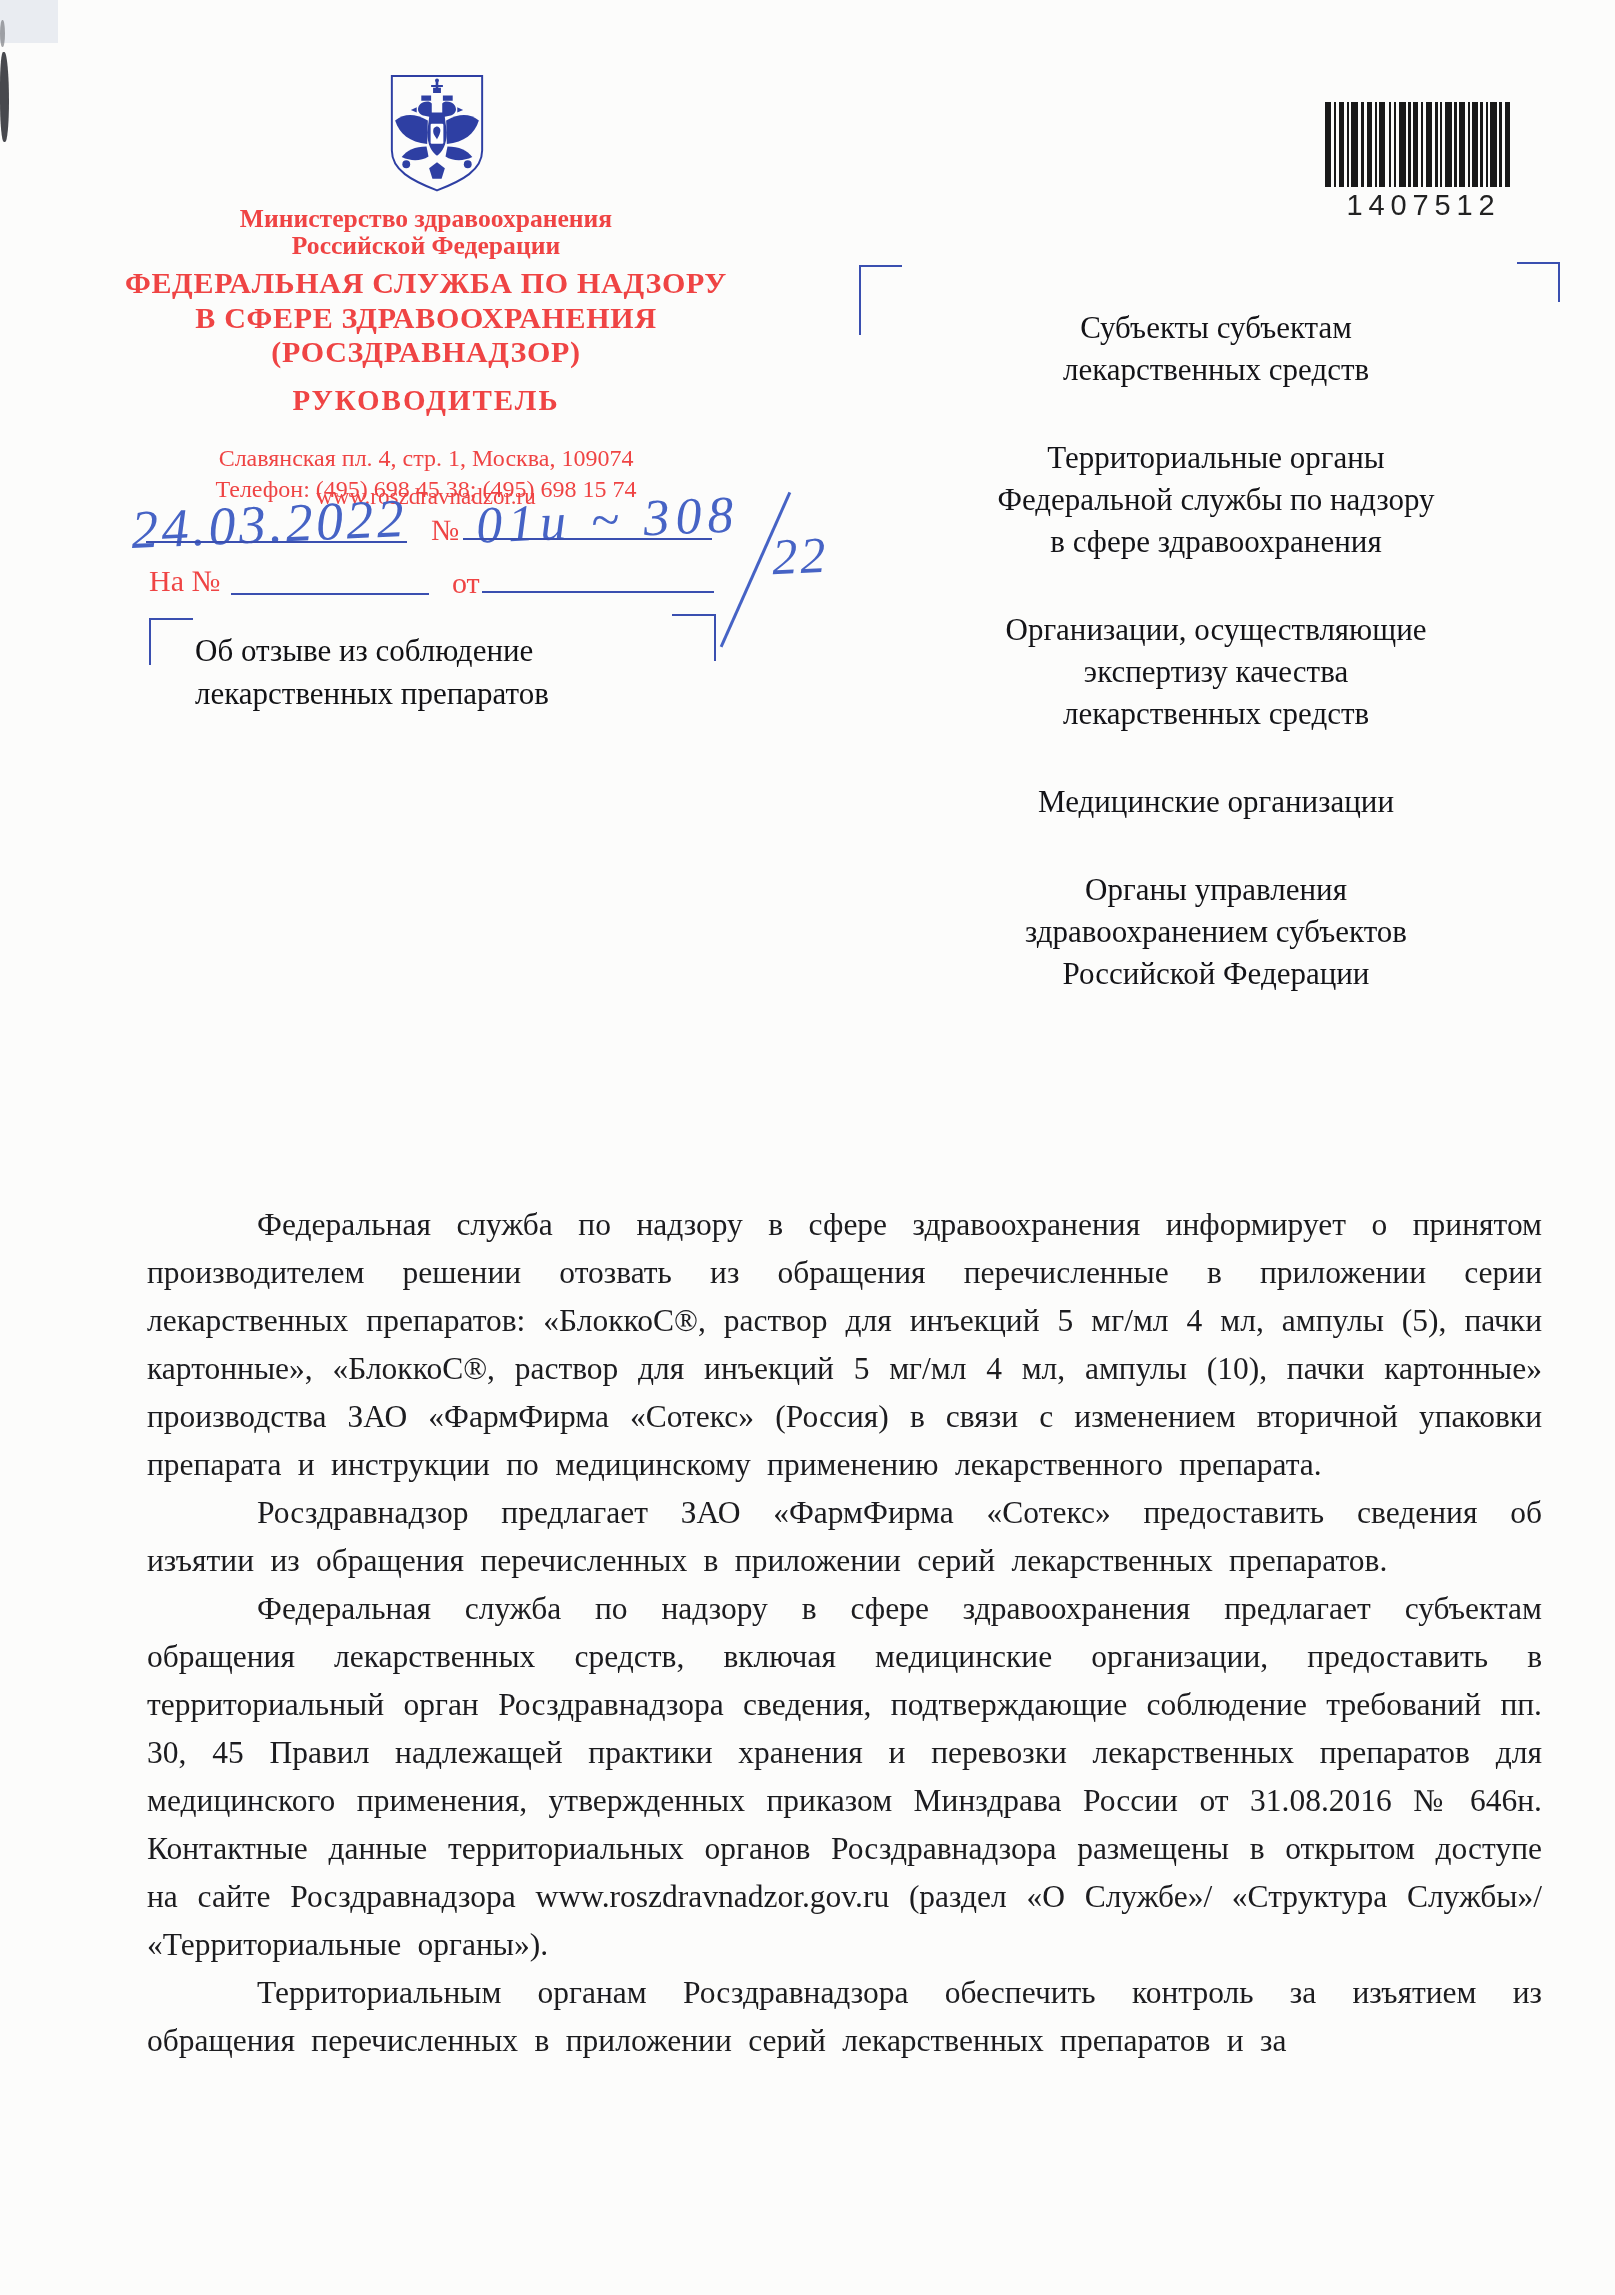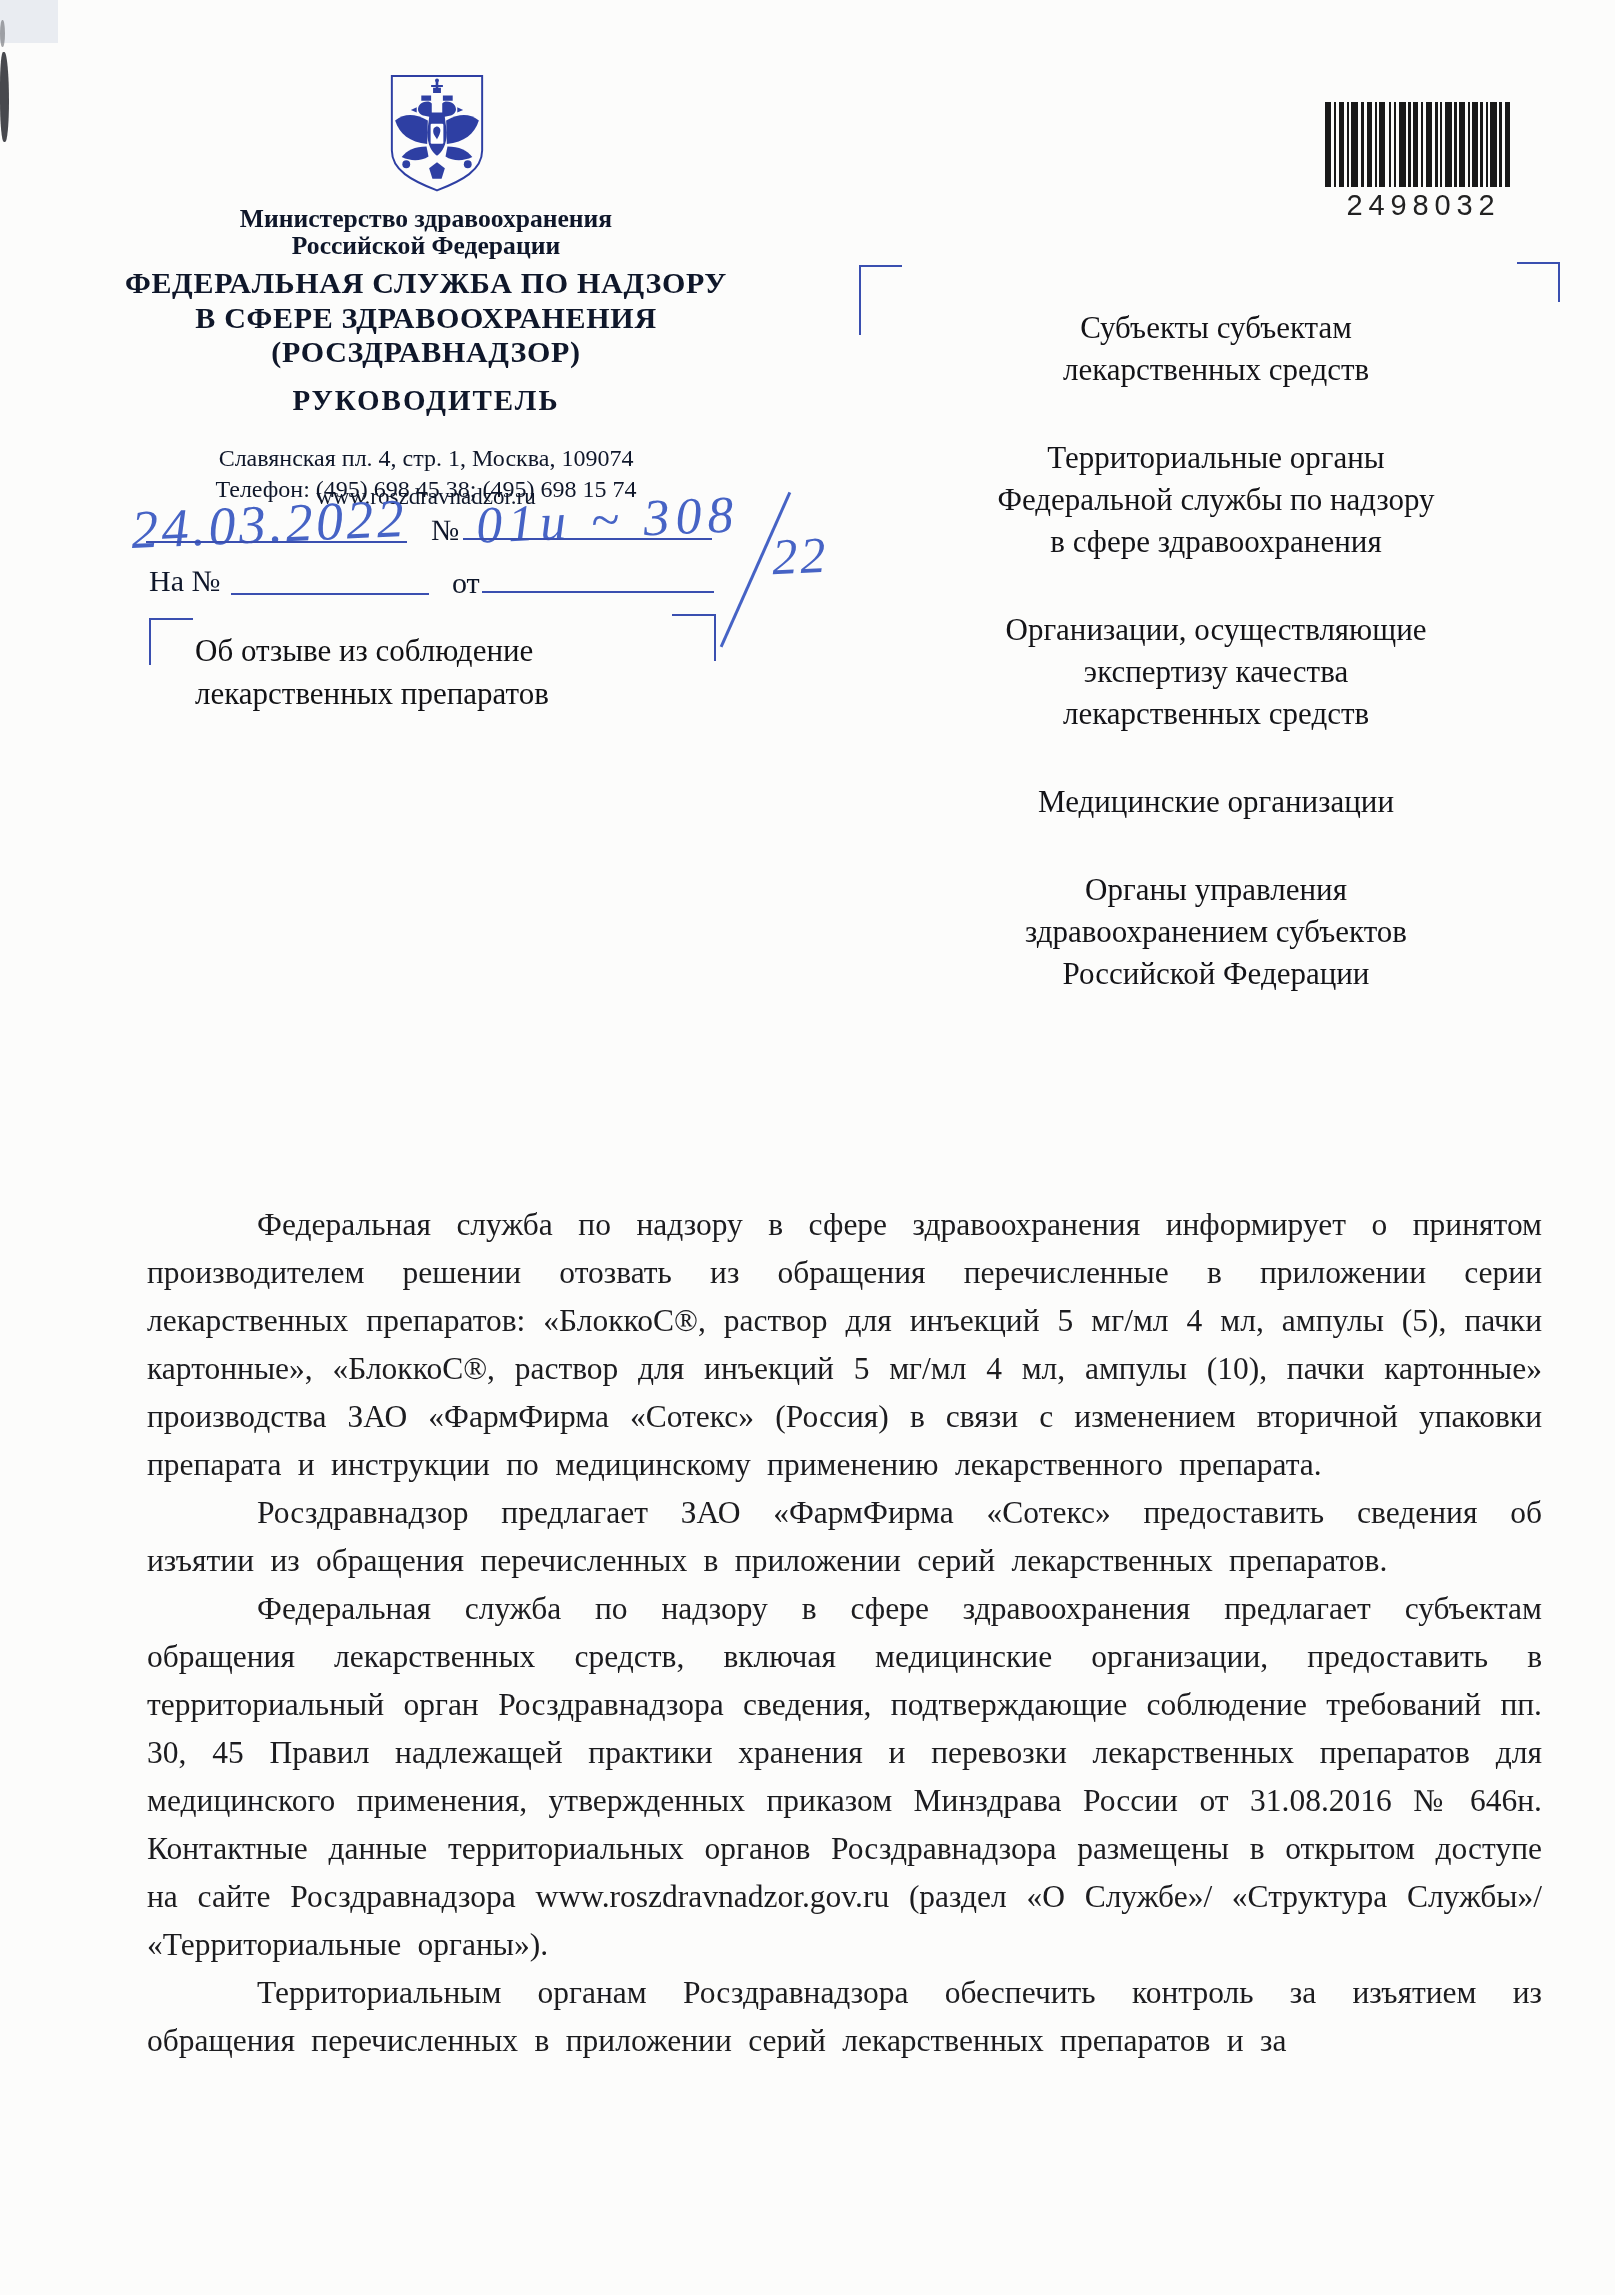--- a/index.html
+++ b/index.html
@@ -6,21 +6,21 @@
   .page{
     position:relative;width:1616px;height:2295px;background:#fcfcfb;
     font-family:"Liberation Serif","DejaVu Serif",serif;overflow:hidden;margin:0 auto;
   }
   .abs{position:absolute;}
   
   .corner-artifact{left:0;top:0;width:58px;height:43px;background:#e9ecf1;}
   .edge-smudge{left:0;top:52px;width:8.5px;height:90px;background:#34353b;border-radius:40% 60% 50% 50%;opacity:.9;}
   .edge-smudge2{left:0;top:19.7px;width:4.6px;height:27.5px;background:#6a6c72;border-radius:50%;opacity:.6;}
   
-  .blue{color:#0f172a;}
+  .blue{color:#ef4444;}
   .lh-center{left:59px;width:734px;text-align:center;}
   .ministry{font-size:25.6px;font-weight:bold;line-height:27.5px;}
   .service{font-size:30px;font-weight:bold;line-height:35px;letter-spacing:0.7px;}
   .ruk{font-size:29px;font-weight:bold;letter-spacing:2px;}
   .addr{font-size:24px;margin-top:19px;}
   .www{font-size:23px;}
   
   .hw{font-style:italic;color:#4663c5;transform:rotate(-2.5deg);white-space:nowrap;}
   .hw-date{left:131px;top:493px;font-size:54px;letter-spacing:3.3px;}
   .hw-num{left:476px;top:490px;font-size:52px;letter-spacing:5.9px;}
@@ -137,21 +137,21 @@
       <span style="width: 2.6px; margin-right: 2.6px;"></span>
       <span style="width: 5.2px; margin-right: 3.3px;"></span>
       <span style="width: 2px; margin-right: 2px;"></span>
       <span style="width: 5.9px; margin-right: 2.6px;"></span>
       <span style="width: 2.6px; margin-right: 3.3px;"></span>
       <span style="width: 2px; margin-right: 2px;"></span>
       <span style="width: 6.6px; margin-right: 2.6px;"></span>
       <span style="width: 2.6px; margin-right: 2.6px;"></span>
       <span style="width: 5.2px; margin-right: 0px;"></span>
     </div>
-  <div class="abs barcode-digits">2498032</div>
+  <div class="abs barcode-digits">1407512</div>
 
   <div class="abs brk brk-tl" style="left:859px;top:265px;width:41px;height:68px;"></div>
   <div class="abs brk brk-tr" style="left:1517px;top:262px;width:41px;height:38px;"></div>
   <div class="abs recipients" id="recipients">
       <div class="grp">
         <p>Субъекты субъектам</p>
         <p>лекарственных средств</p>
       </div>
       <div class="grp">
         <p>Территориальные органы</p>

